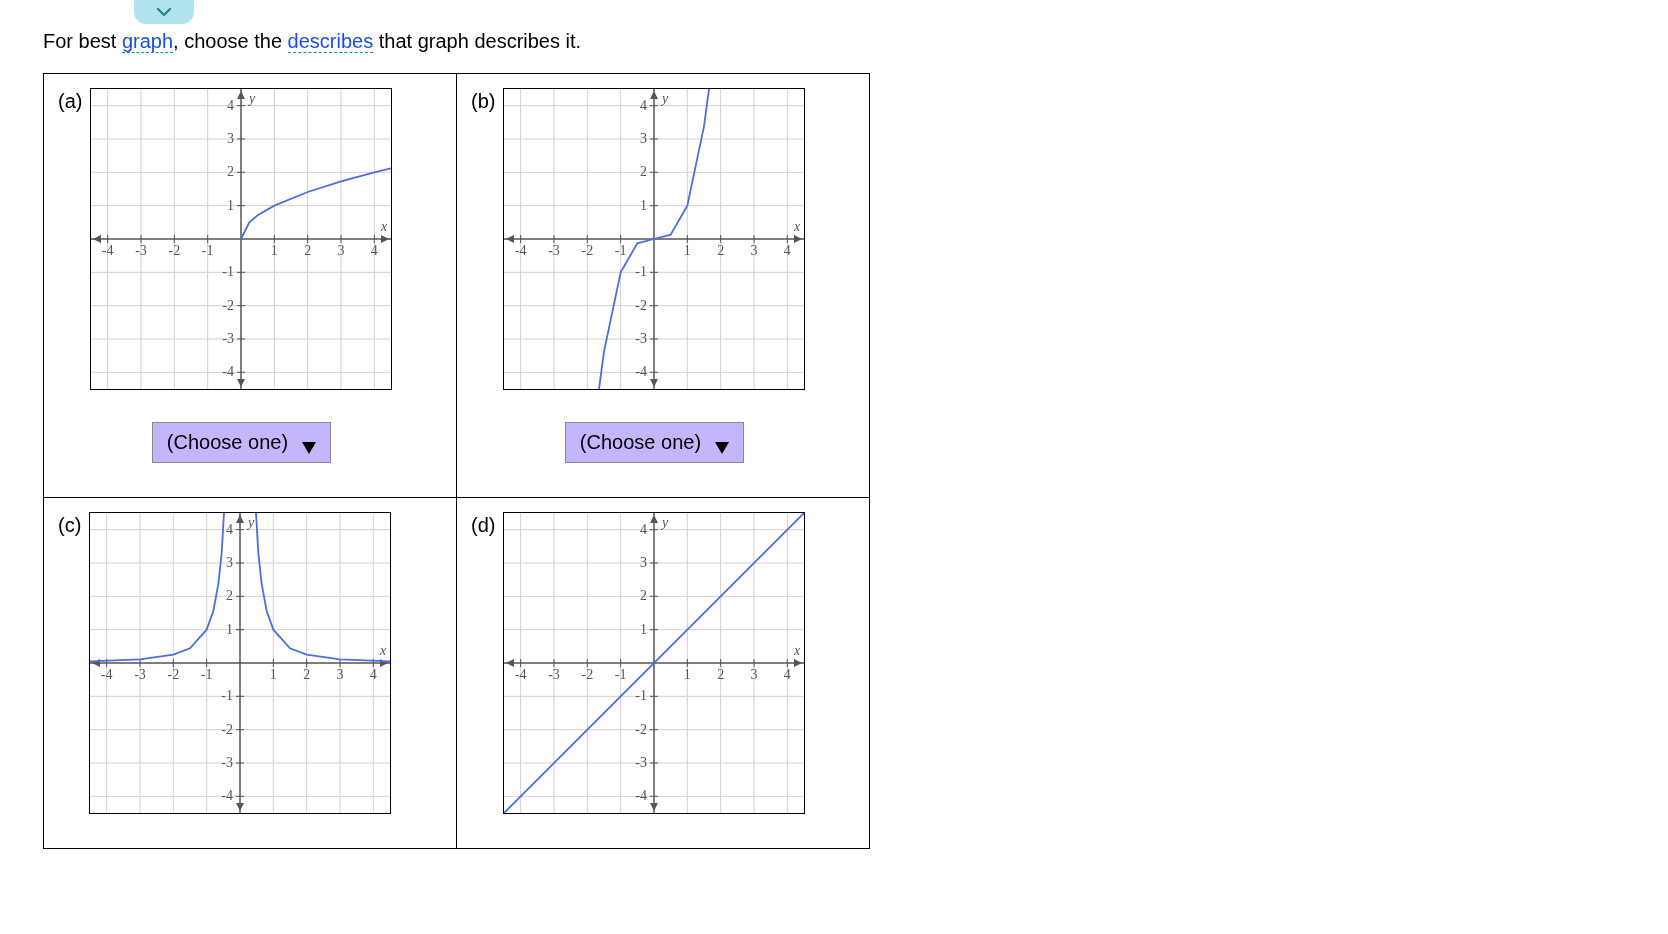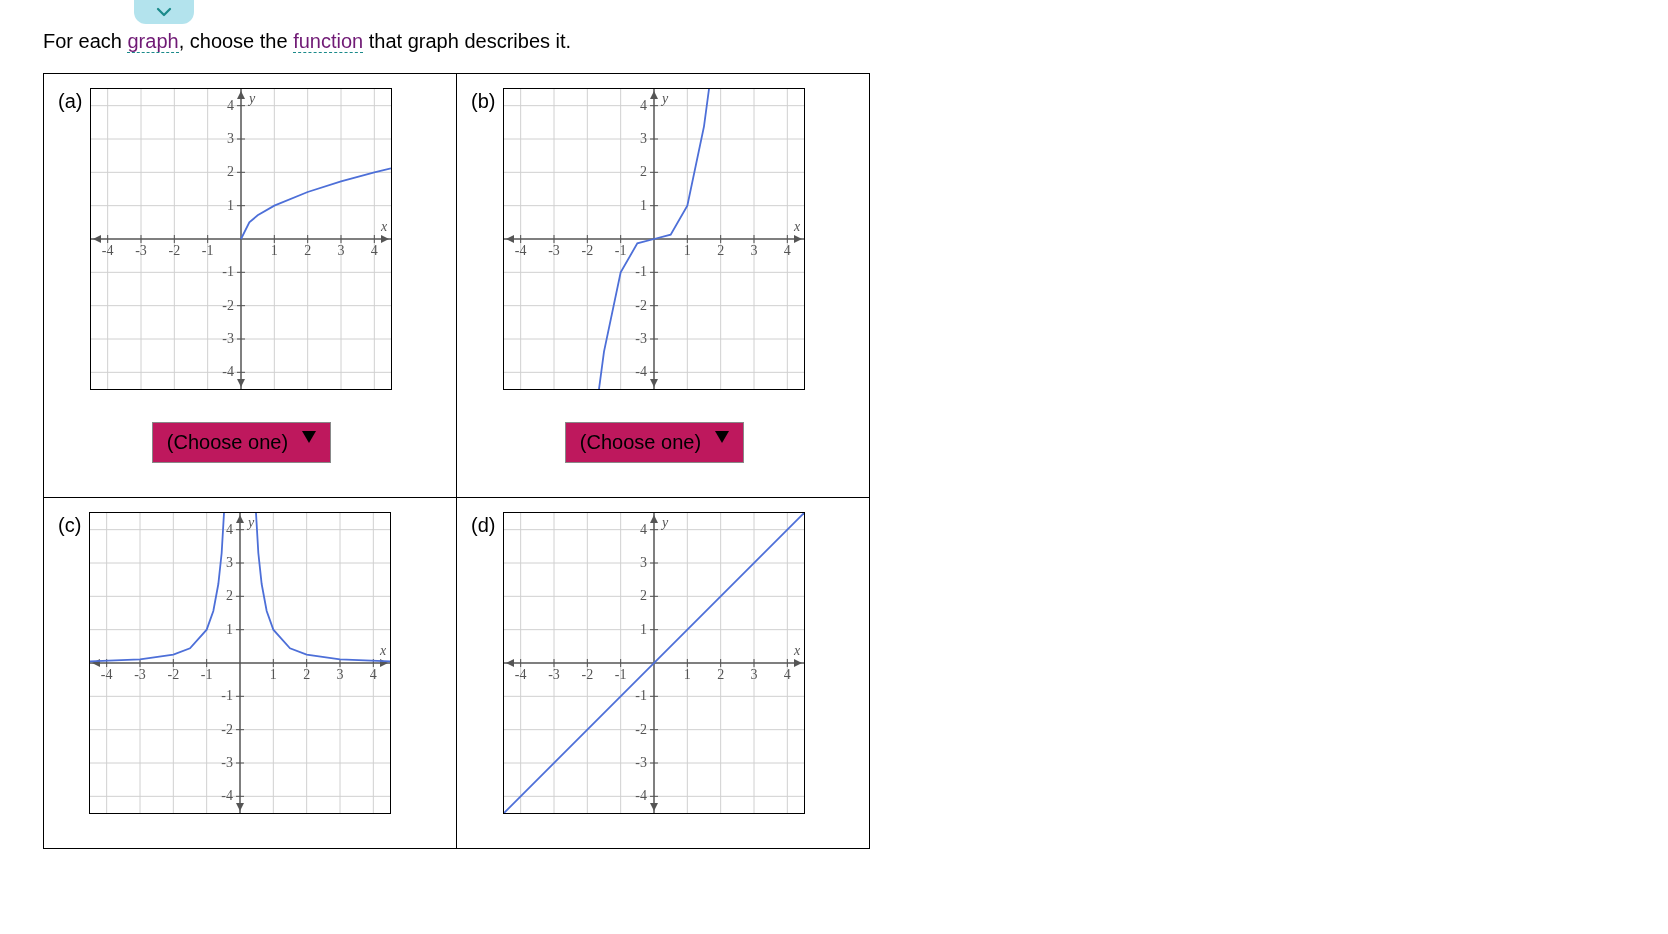--- a/index.html
+++ b/index.html
@@ -21,21 +21,21 @@
     display: flex;
     align-items: center;
     justify-content: center;
   }
   .down-arrow-badge svg { width: 18px; height: 18px; }
   .question-text {
     margin: 30px 0 20px 43px;
     font-size: 20px;
   }
   a.term {
-    color: #701a75;
+    color: #1d4ed8;
     text-decoration: none;
     border-bottom: 1px dashed #1a8a8a;
   }
   .grid-table {
     border-collapse: collapse;
     margin-left: 43px;
   }
   .grid-table td {
     border: 1px solid #000;
     vertical-align: top;
@@ -60,24 +60,24 @@
     position: relative;
     overflow: hidden;
     background: #fff;
   }
   .plot-box svg { width: 100%; height: 100%; display: block; }
   .dropdown {
     margin-top: 32px;
     border: 1px solid #888;
     padding: 8px 14px;
     display: inline-flex;
-    align-items: flex-start;
+    align-items: flex-end;
     font-size: 20px;
     cursor: pointer;
-    background: #be185d;
+    background: #c4b5fd;
   }
   .dropdown .tri {
     margin-left: 14px;
     width: 0; height: 0;
     border-left: 7px solid transparent;
     border-right: 7px solid transparent;
     border-top: 12px solid #000;
   }
   .axis-text { font-family: 'Times New Roman', serif; font-size: 14px; fill: #555; }
   .axis-label { font-style: italic; }
@@ -85,21 +85,21 @@
 </head>
 <body>
 
 <div class="down-arrow-badge">
   <svg viewBox="0 0 24 24">
     <path d="M4 8 L12 16 L20 8" fill="none" stroke="#1a8a8a" stroke-width="3" stroke-linecap="round" stroke-linejoin="round"></path>
   </svg>
 </div>
 
 <p class="question-text">
-  <span>For each </span><a href="#" class="term">graph</a><span>, choose the </span><a href="#" class="term">function</a><span> that graph describes it.</span>
+  <span>For best </span><a href="#" class="term">graph</a><span>, choose the </span><a href="#" class="term">describes</a><span> that graph describes it.</span>
 </p>
 
 <table class="grid-table">
   <tbody>
       <tr>
     <td>
       <div class="cell-inner">
         <span class="part-label">(a)</span>
         <div class="plot-wrap">
           <div class="plot-box">

